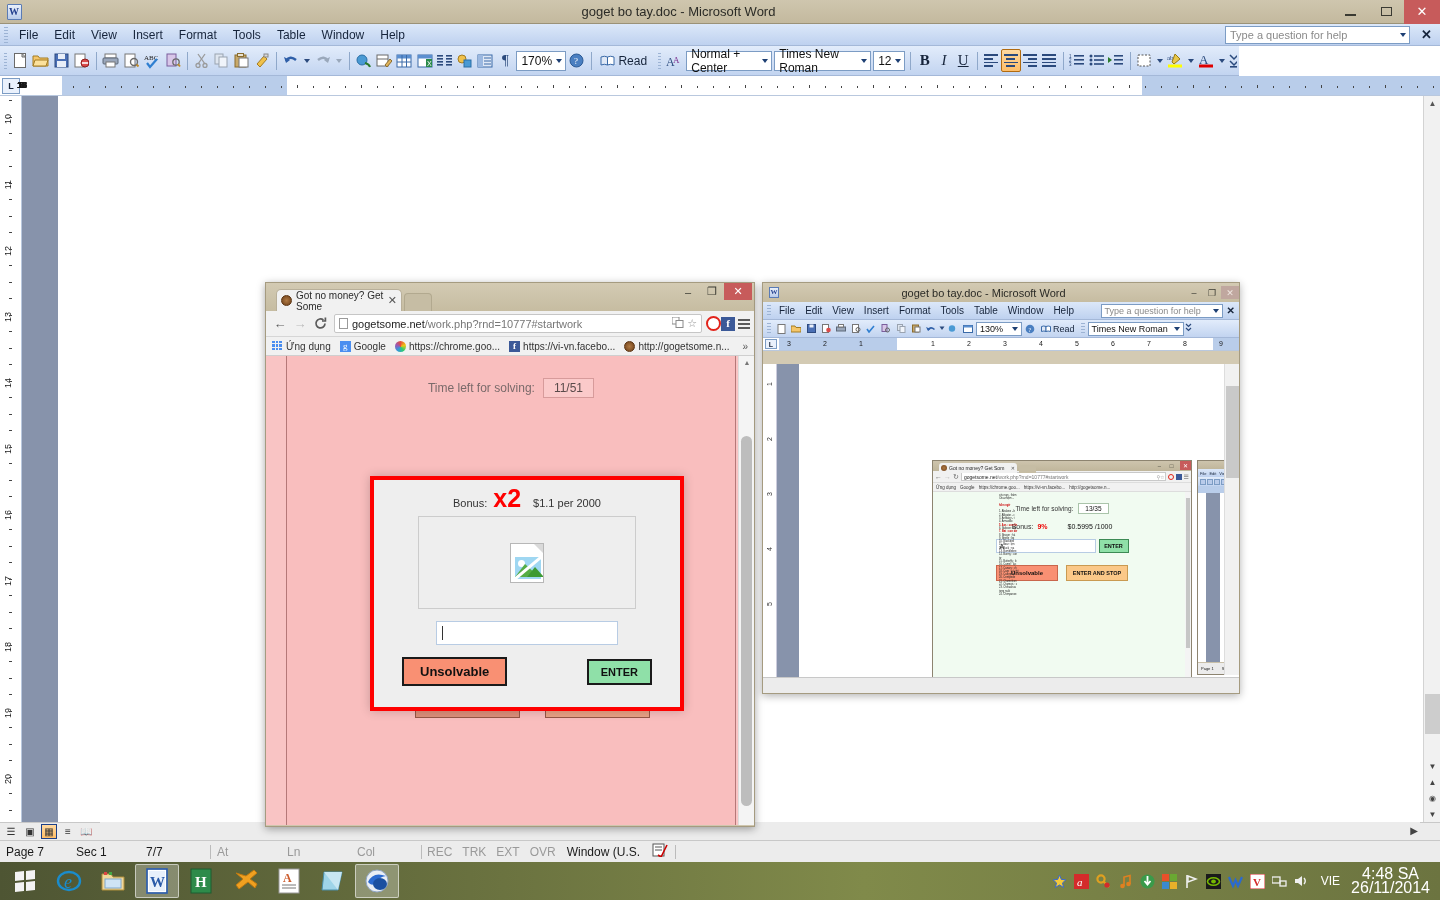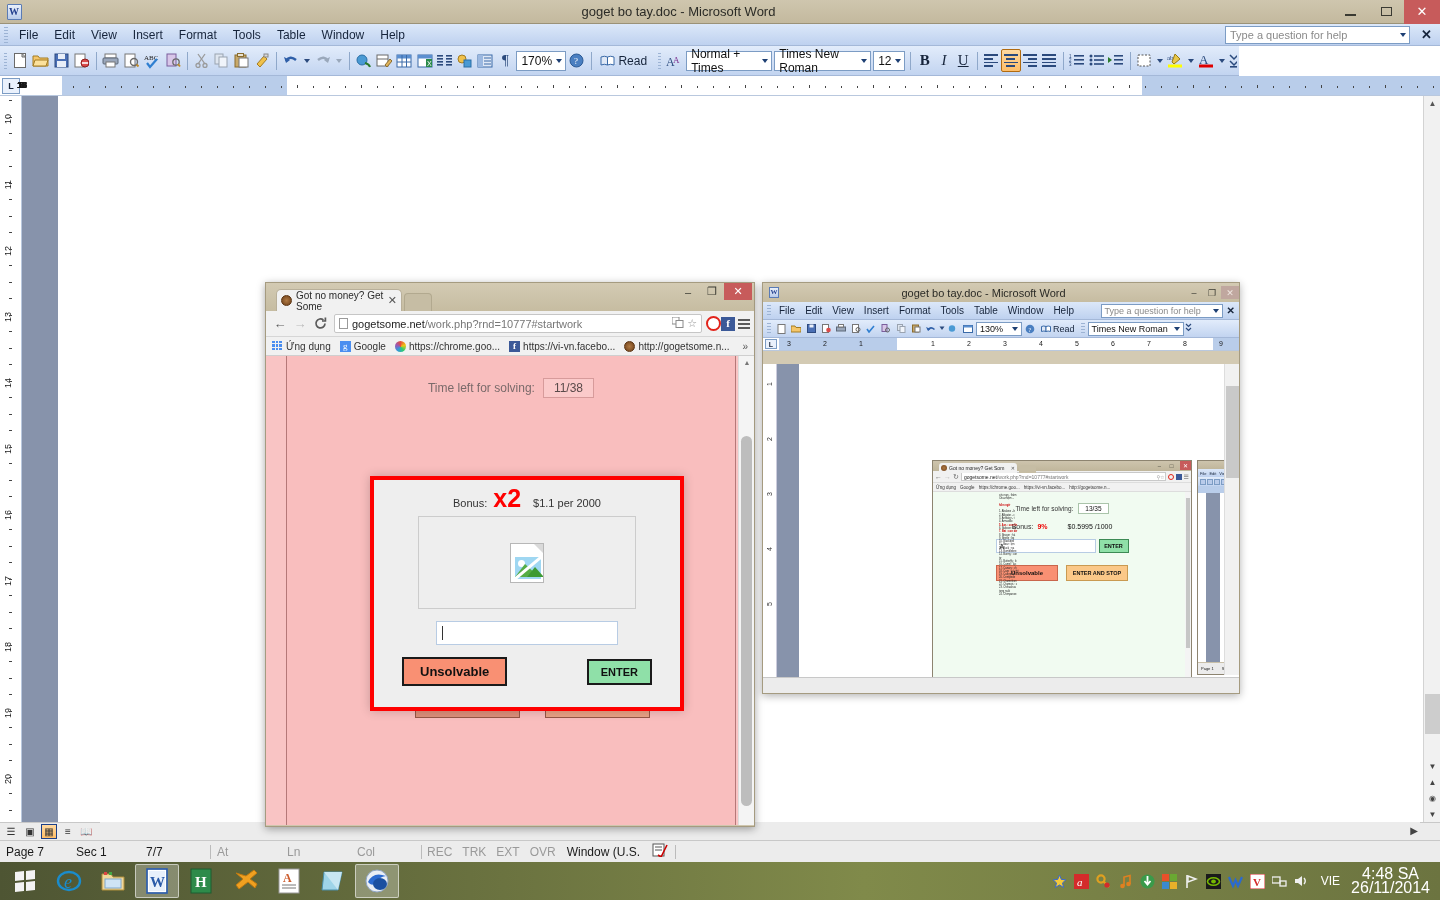--- a/index.html
+++ b/index.html
@@ -562,21 +562,21 @@
       <span>Read</span>
     </div>
     <div class="grip" style="margin-left:6px"></div>
     <div class="tbtn">
       <svg width="17" height="14">
           <text x="0" y="12" font-size="12" fill="#2b4a7d" font-family="Liberation Serif">A</text>
           <text x="7" y="9" font-size="9" fill="#7a2a8a" font-family="Liberation Serif">A</text>
         </svg>
       </div>
     <div class="style-combo">
-      <span>Normal + Times</span>
+      <span>Normal + Center</span>
       <span class="combo-arrow"></span>
     </div>
     <div class="font-combo">
       <span>Times New Roman</span>
       <span class="combo-arrow"></span>
     </div>
     <div class="size-combo">
       <span>12</span>
       <span class="combo-arrow"></span>
     </div>
@@ -1006,21 +1006,21 @@
         <span>http://gogetsome.n...</span>
       </div>
       <div class="bm-more">»</div>
     </div>
 
     <div class="cr-view">
       <div class="page">
 
         <div class="timeleft">
           <span>Time left for solving:</span>
-          <span class="timebox">11/38</span>
+          <span class="timebox">11/51</span>
         </div>
 
         <div class="hidden-btns">
           <div class="hb"></div>
           <div class="hb b2">
             <div class="hb-txt">STOP</div>
           </div>
         </div>
 
         <div class="modal">

